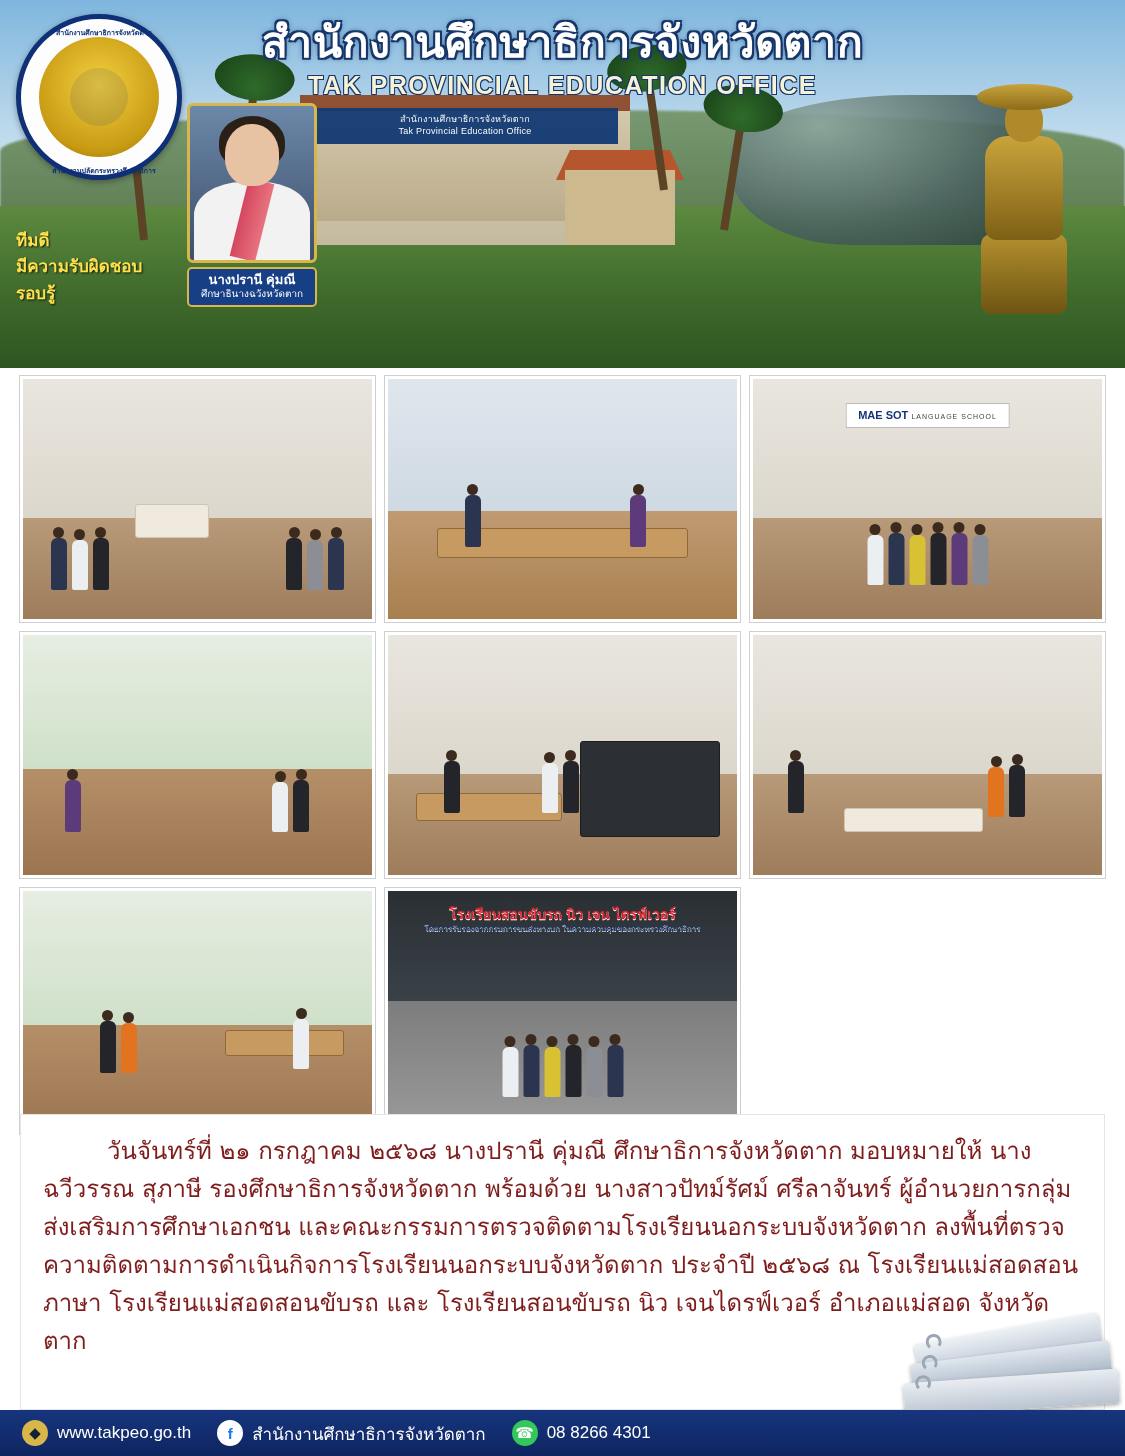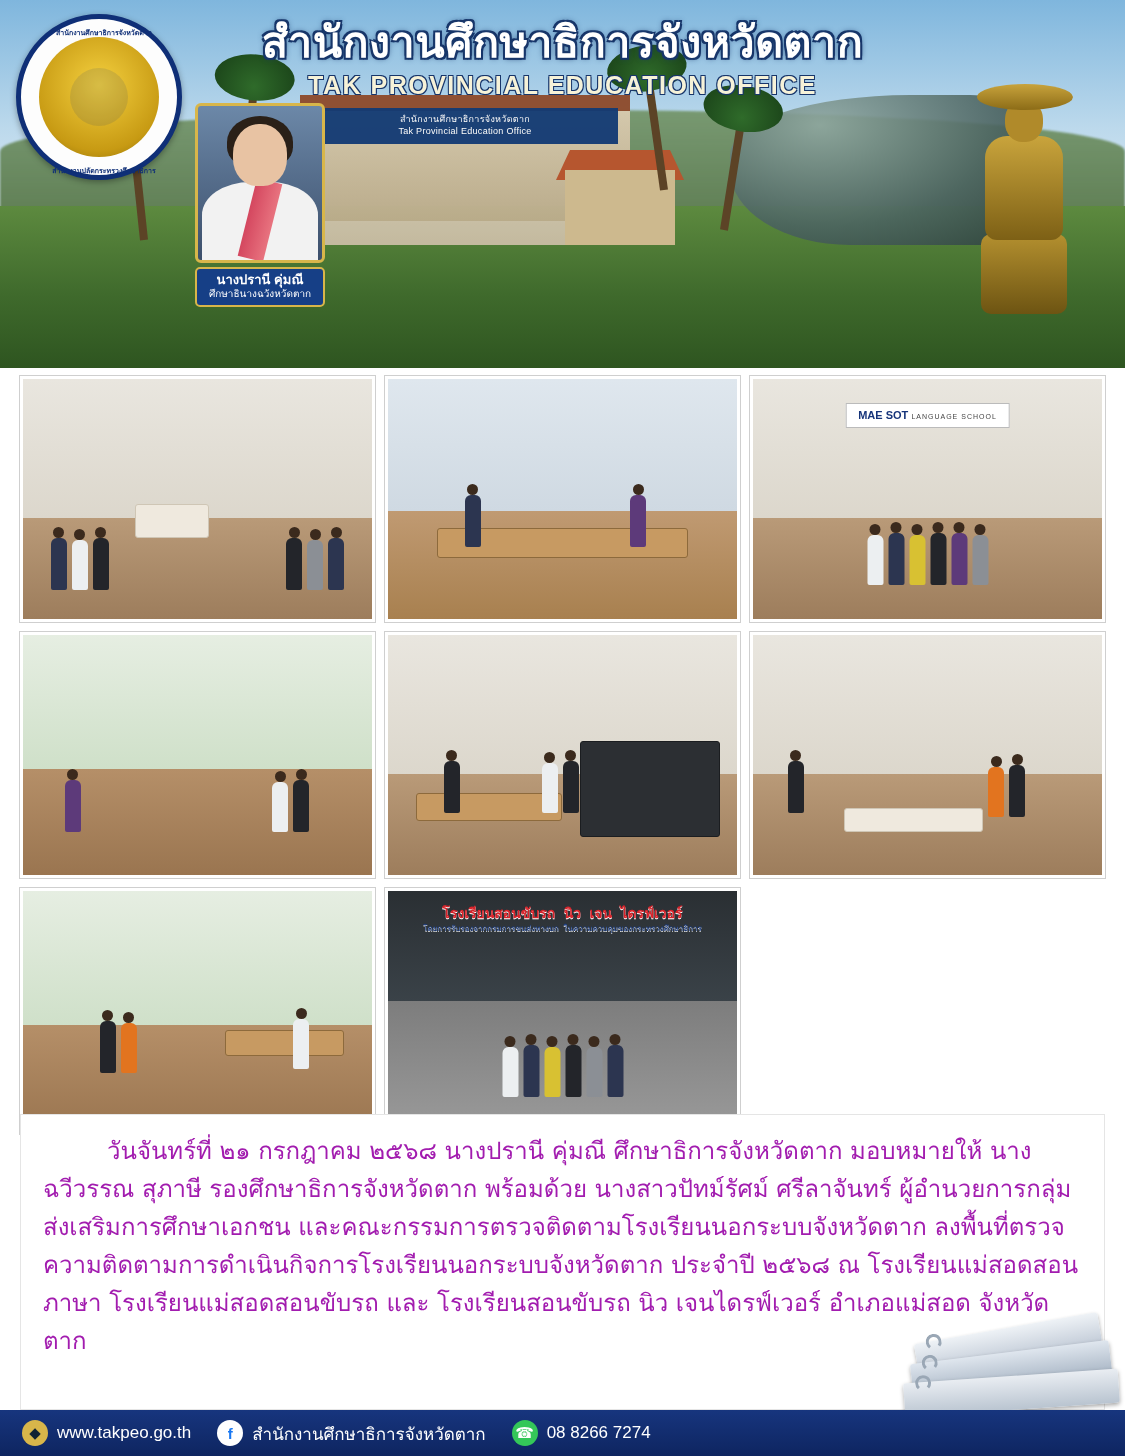--- a/index.html
+++ b/index.html
@@ -163,21 +163,21 @@
     left:16px; top:228px;
     color:#ffe14d;
     font-size:17px;
     font-weight:bold;
     line-height:1.55;
     text-shadow: 1px 1px 2px rgba(0,0,0,.8);
   }
 
   .portraits {
     position:absolute;
-    left:195px; top:103px;
+    left:187px; top:103px;
     display:flex;
     gap:28px;
   }
   .portrait-card {
     width:130px;
     text-align:center;
   }
   .portrait-frame {
     width:130px; height:160px;
     border:3px solid #d8b64a;
@@ -347,39 +347,38 @@
   }
   .wall-sign .sub { font-size:7px; color:#444; font-weight:normal; letter-spacing:1px; }
   .shop-sign {
     position:absolute; left:6%; right:6%; top:6%;
     text-align:center;
     color:#d8232a;
     font-size:14px;
     font-weight:bold;
     text-shadow:0 1px 0 #fff;
     line-height:1.3;
-    font-family:Liberation Mono, monospace;
   }
   .shop-sign .sub { display:block; font-size:8px; color:#143a8a; font-weight:normal; }
 
   
   .caption-box {
     position: absolute;
     left: 20px; top: 1114px;
     width: 1085px;
     height: 296px;
     background: #ffffff;
     border: 1px solid #e5e5e5;
     padding: 18px 22px 0 22px;
   }
   .caption-box p {
     margin: 0;
     font-size: 24px;
     line-height: 1.58;
-    color: #a21caf;
+    color: #7f1d1d;
     text-indent: 64px;
     font-family: "DejaVu Sans", "Liberation Sans", sans-serif;
   }
 
   
   .footer {
     position: absolute;
     left: 0; bottom: 0;
     width: 1125px;
     height: 46px;
@@ -451,20 +450,25 @@
       <span class="lrt-top">สำนักงานศึกษาธิการจังหวัดตาก</span>
       <span class="lrt-bot">สำนักงานปลัดกระทรวงศึกษาธิการ</span>
     </div>
   </div>
 
   <div class="title-block">
     <div class="title-th">สำนักงานศึกษาธิการจังหวัดตาก</div>
     <div class="title-en">TAK PROVINCIAL EDUCATION OFFICE</div>
   </div>
 
+  <div class="slogan">
+    <div>ทีมดี</div>
+    <div>มีความรับผิดชอบ</div>
+    <div>รอบรู้</div>
+  </div>
 
   <div class="portraits">
     <div class="portrait-card">
       <div class="portrait-frame">
         <div class="body"></div>
         <div class="sash-a"></div>
         <div class="hair"></div>
         <div class="head"></div>
       </div>
       <div class="name-plate">
@@ -613,15 +617,15 @@
   <div class="f-item">
     <span class="f-badge gov">◆</span>
     <span>www.takpeo.go.th</span>
   </div>
   <div class="f-item">
     <span class="f-badge fb">f</span>
     <span>สำนักงานศึกษาธิการจังหวัดตาก</span>
   </div>
   <div class="f-item">
     <span class="f-badge tel">☎</span>
-    <span>08 8266 7274</span>
+    <span>08 8266 4301</span>
   </div>
 </div>
 
 </body></html>

